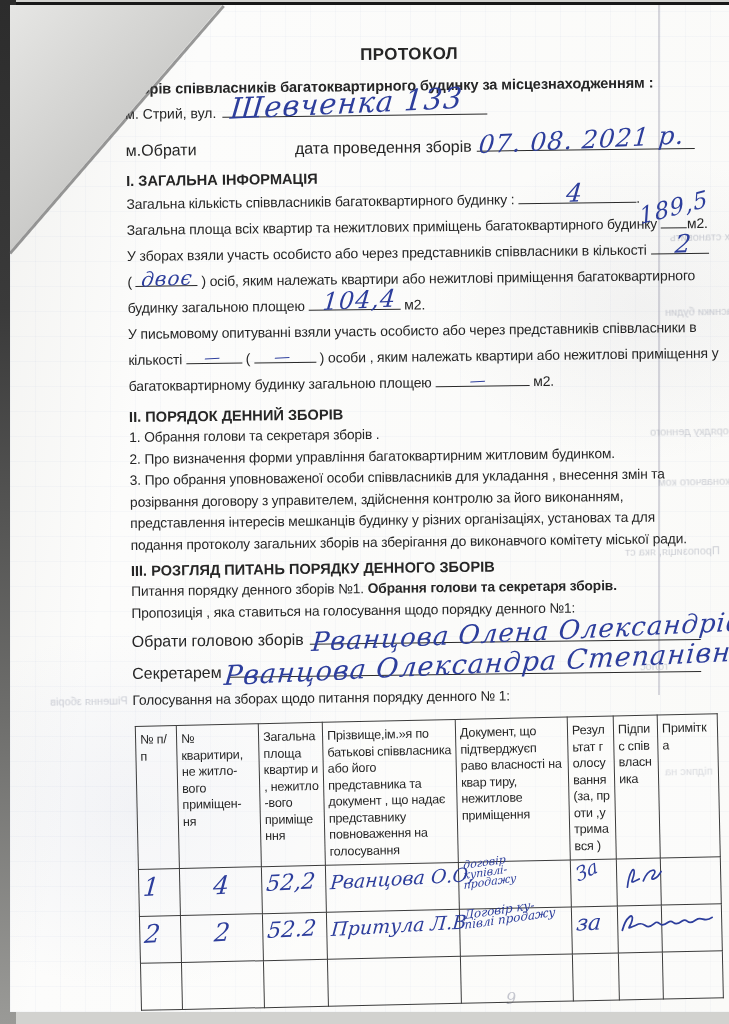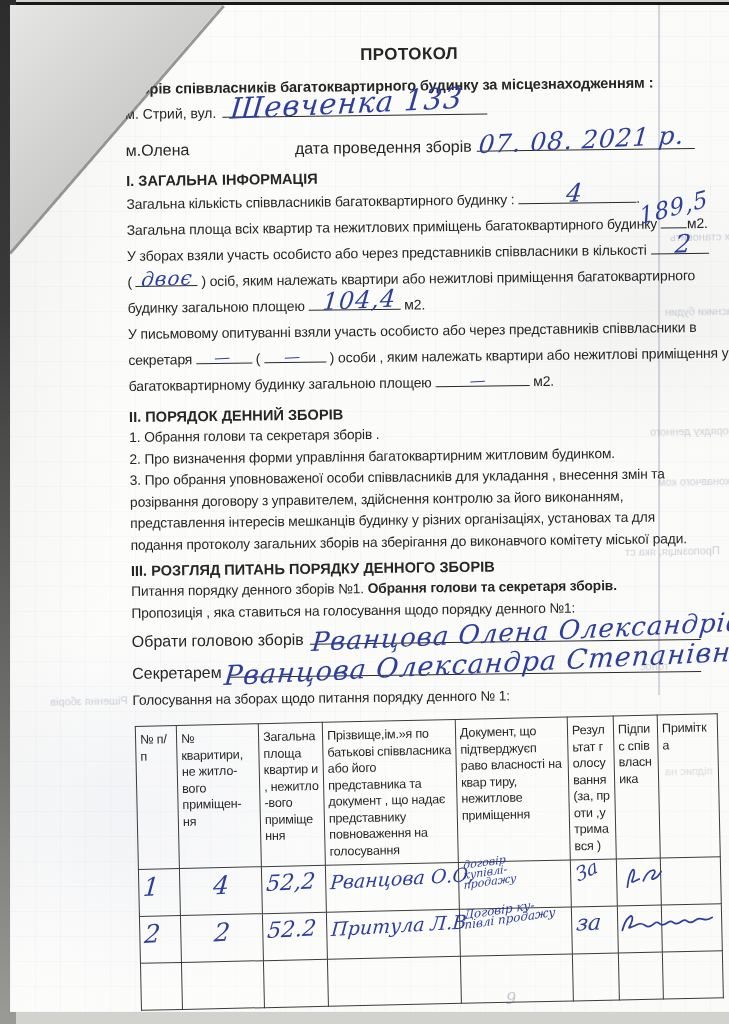--- a/index.html
+++ b/index.html
@@ -93,21 +93,21 @@
       <p class="subtitle">зборів співвласників багатоквартирного будинку за місцезнаходженням :</p>
 
       <div class="row" style="margin-top:5px;">
         <span class="ln" style="font-size:14px;">м. Стрий, вул.</span>
         <span class="blank" style="width:265px;margin-left:6px;">
           <span class="hw" style="font-size:29px;left:8px;">Шевченка  133</span>
         </span>
       </div>
 
       <div class="row" style="margin-top:17px;">
-        <span class="ln">м.Олена</span>
+        <span class="ln">м.Обрати</span>
         <span class="spacer"></span>
         <span class="ln">дата проведення зборів</span>
         <span class="blank" style="width:218px;margin-left:5px;">
           <span class="hw" style="font-size:25px;left:2px;">07. 08. 2021 р.</span>
         </span>
       </div>
 
       <div class="h2" style="margin-top:13px;">І. ЗАГАЛЬНА ІНФОРМАЦІЯ</div>
 
       <p class="ln">
@@ -143,21 +143,21 @@
         <span>будинку загальною площею</span>
         <span class="blank" style="width:92px;">
           <span class="hw" style="font-size:24px;left:14px;">104,4</span>
         </span>
         <span>м2.</span>
       </p>
 
       <p class="ln">У письмовому опитуванні взяли участь особисто або через представників співвласники в</p>
 
       <p class="ln">
-        <span>секретаря</span>
+        <span>кількості</span>
         <span class="blank" style="width:56px;">
           <span class="hw" style="font-size:16px;left:18px;">—</span>
         </span>
         <span>(</span>
         <span class="blank" style="width:62px;">
           <span class="hw" style="font-size:16px;left:20px;">—</span>
         </span>
         <span>) особи , яким належать квартири або нежитлові приміщення у</span>
       </p>
 

